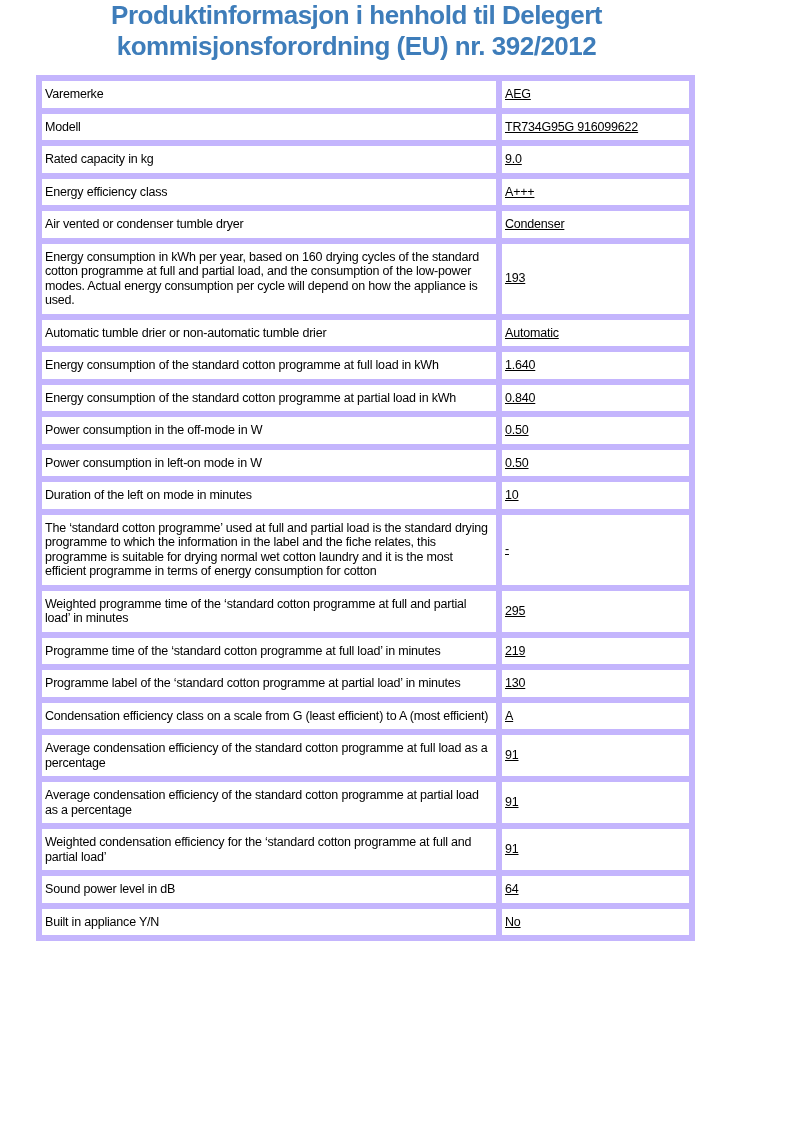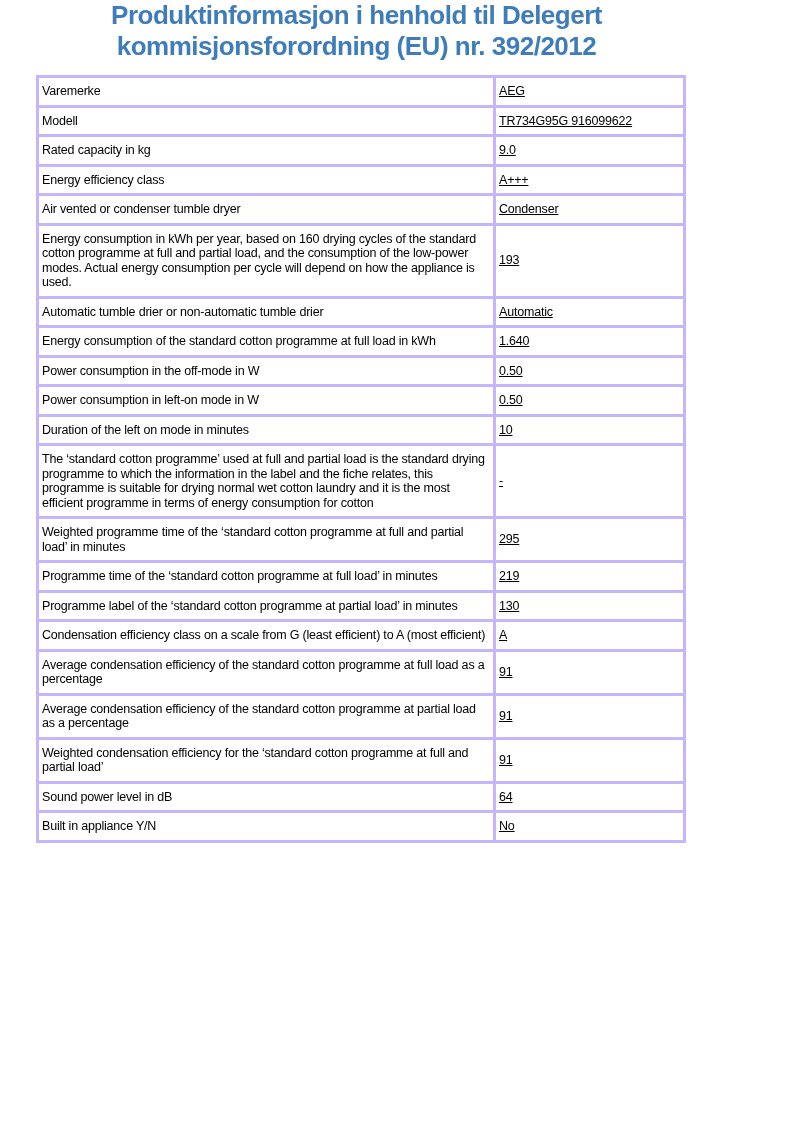--- a/index.html
+++ b/index.html
@@ -25,21 +25,21 @@
     letter-spacing: -0.5px;
   }
   table.product-table {
     width: 641px;
     border-collapse: collapse;
     table-layout: fixed;
     border: 1px solid #000000;
     border-top: 3px solid #b3b3b3;
   }
   table.product-table td {
-    border: 3px solid #c4b5fd;
+    border: 6px solid #c4b5fd;
     font-size: 12.5px;
     line-height: 14.5px;
     letter-spacing: -0.2px;
     padding: 6px 2px 6px 3px;
     vertical-align: middle;
     word-wrap: break-word;
   }
   td.label-cell { width: 449px; }
   td.value-cell { width: 182px; text-decoration: underline; }
 </style>
@@ -85,20 +85,24 @@
   <tr>
     <td class="label-cell">Automatic tumble drier or non-automatic tumble drier</td>
     <td class="value-cell">Automatic</td>
   </tr>
 
   <tr>
     <td class="label-cell">Energy consumption of the standard cotton programme at full load in kWh</td>
     <td class="value-cell">1.640</td>
   </tr>
 
+  <tr>
+    <td class="label-cell">Energy consumption of the standard cotton programme at partial load in kWh</td>
+    <td class="value-cell">0.840</td>
+  </tr>
 
   <tr>
     <td class="label-cell">Power consumption in the off-mode in W</td>
     <td class="value-cell">0.50</td>
   </tr>
 
   <tr>
     <td class="label-cell">Power consumption in left-on mode in W</td>
     <td class="value-cell">0.50</td>
   </tr>

